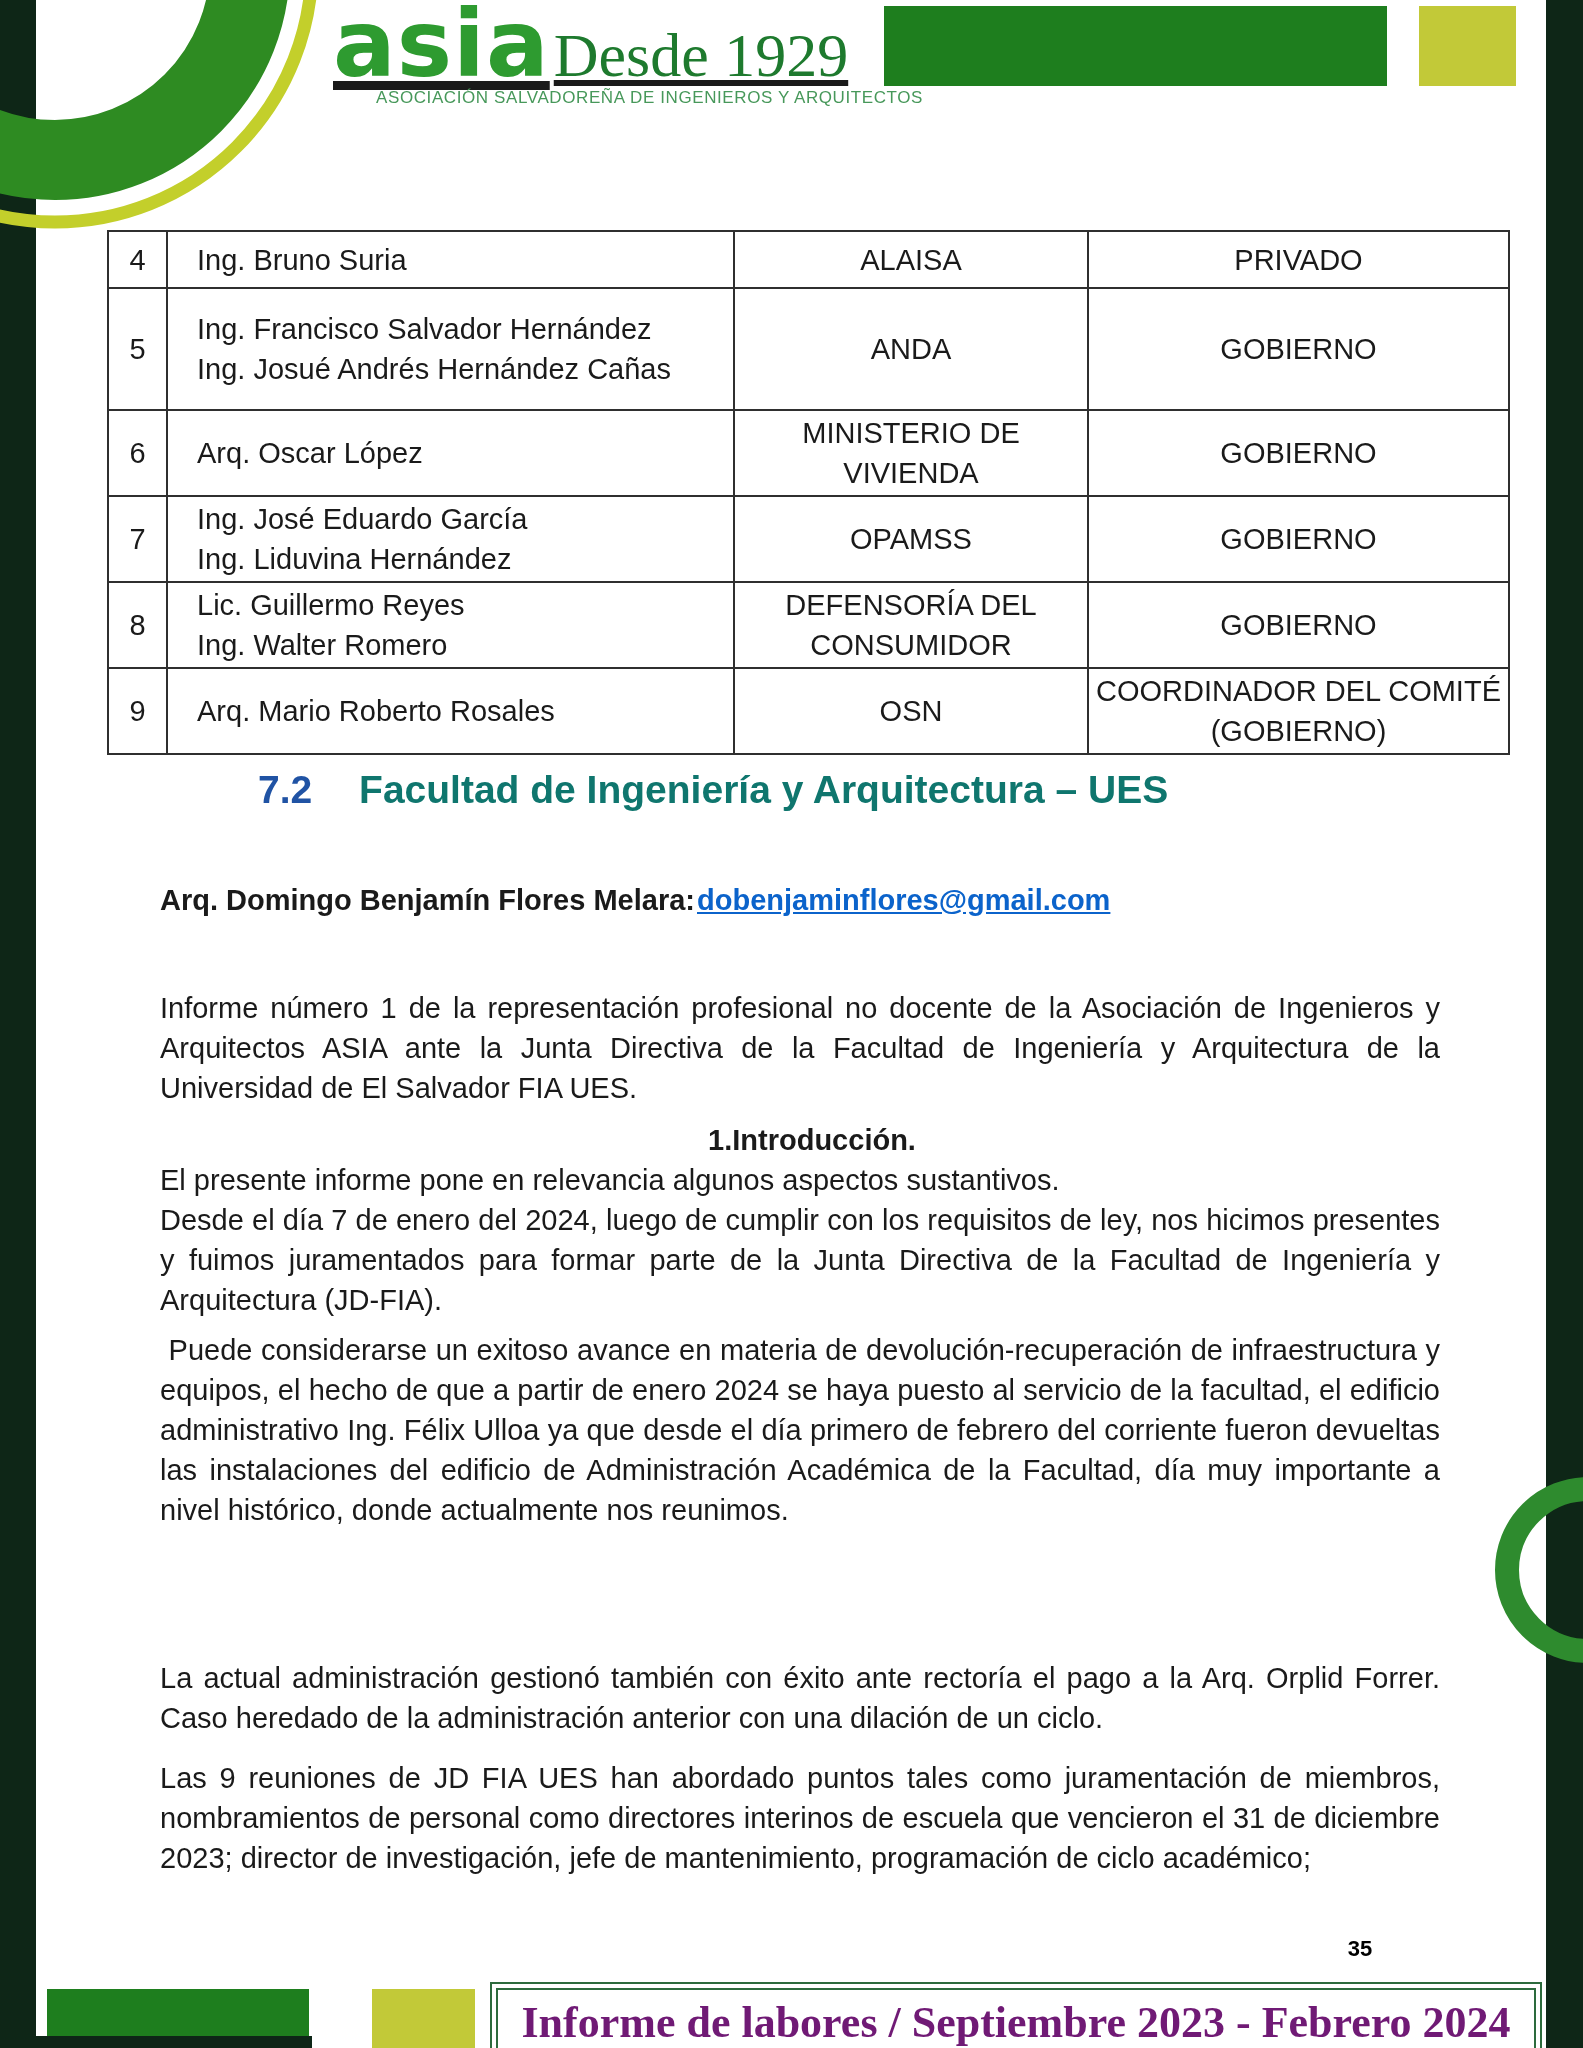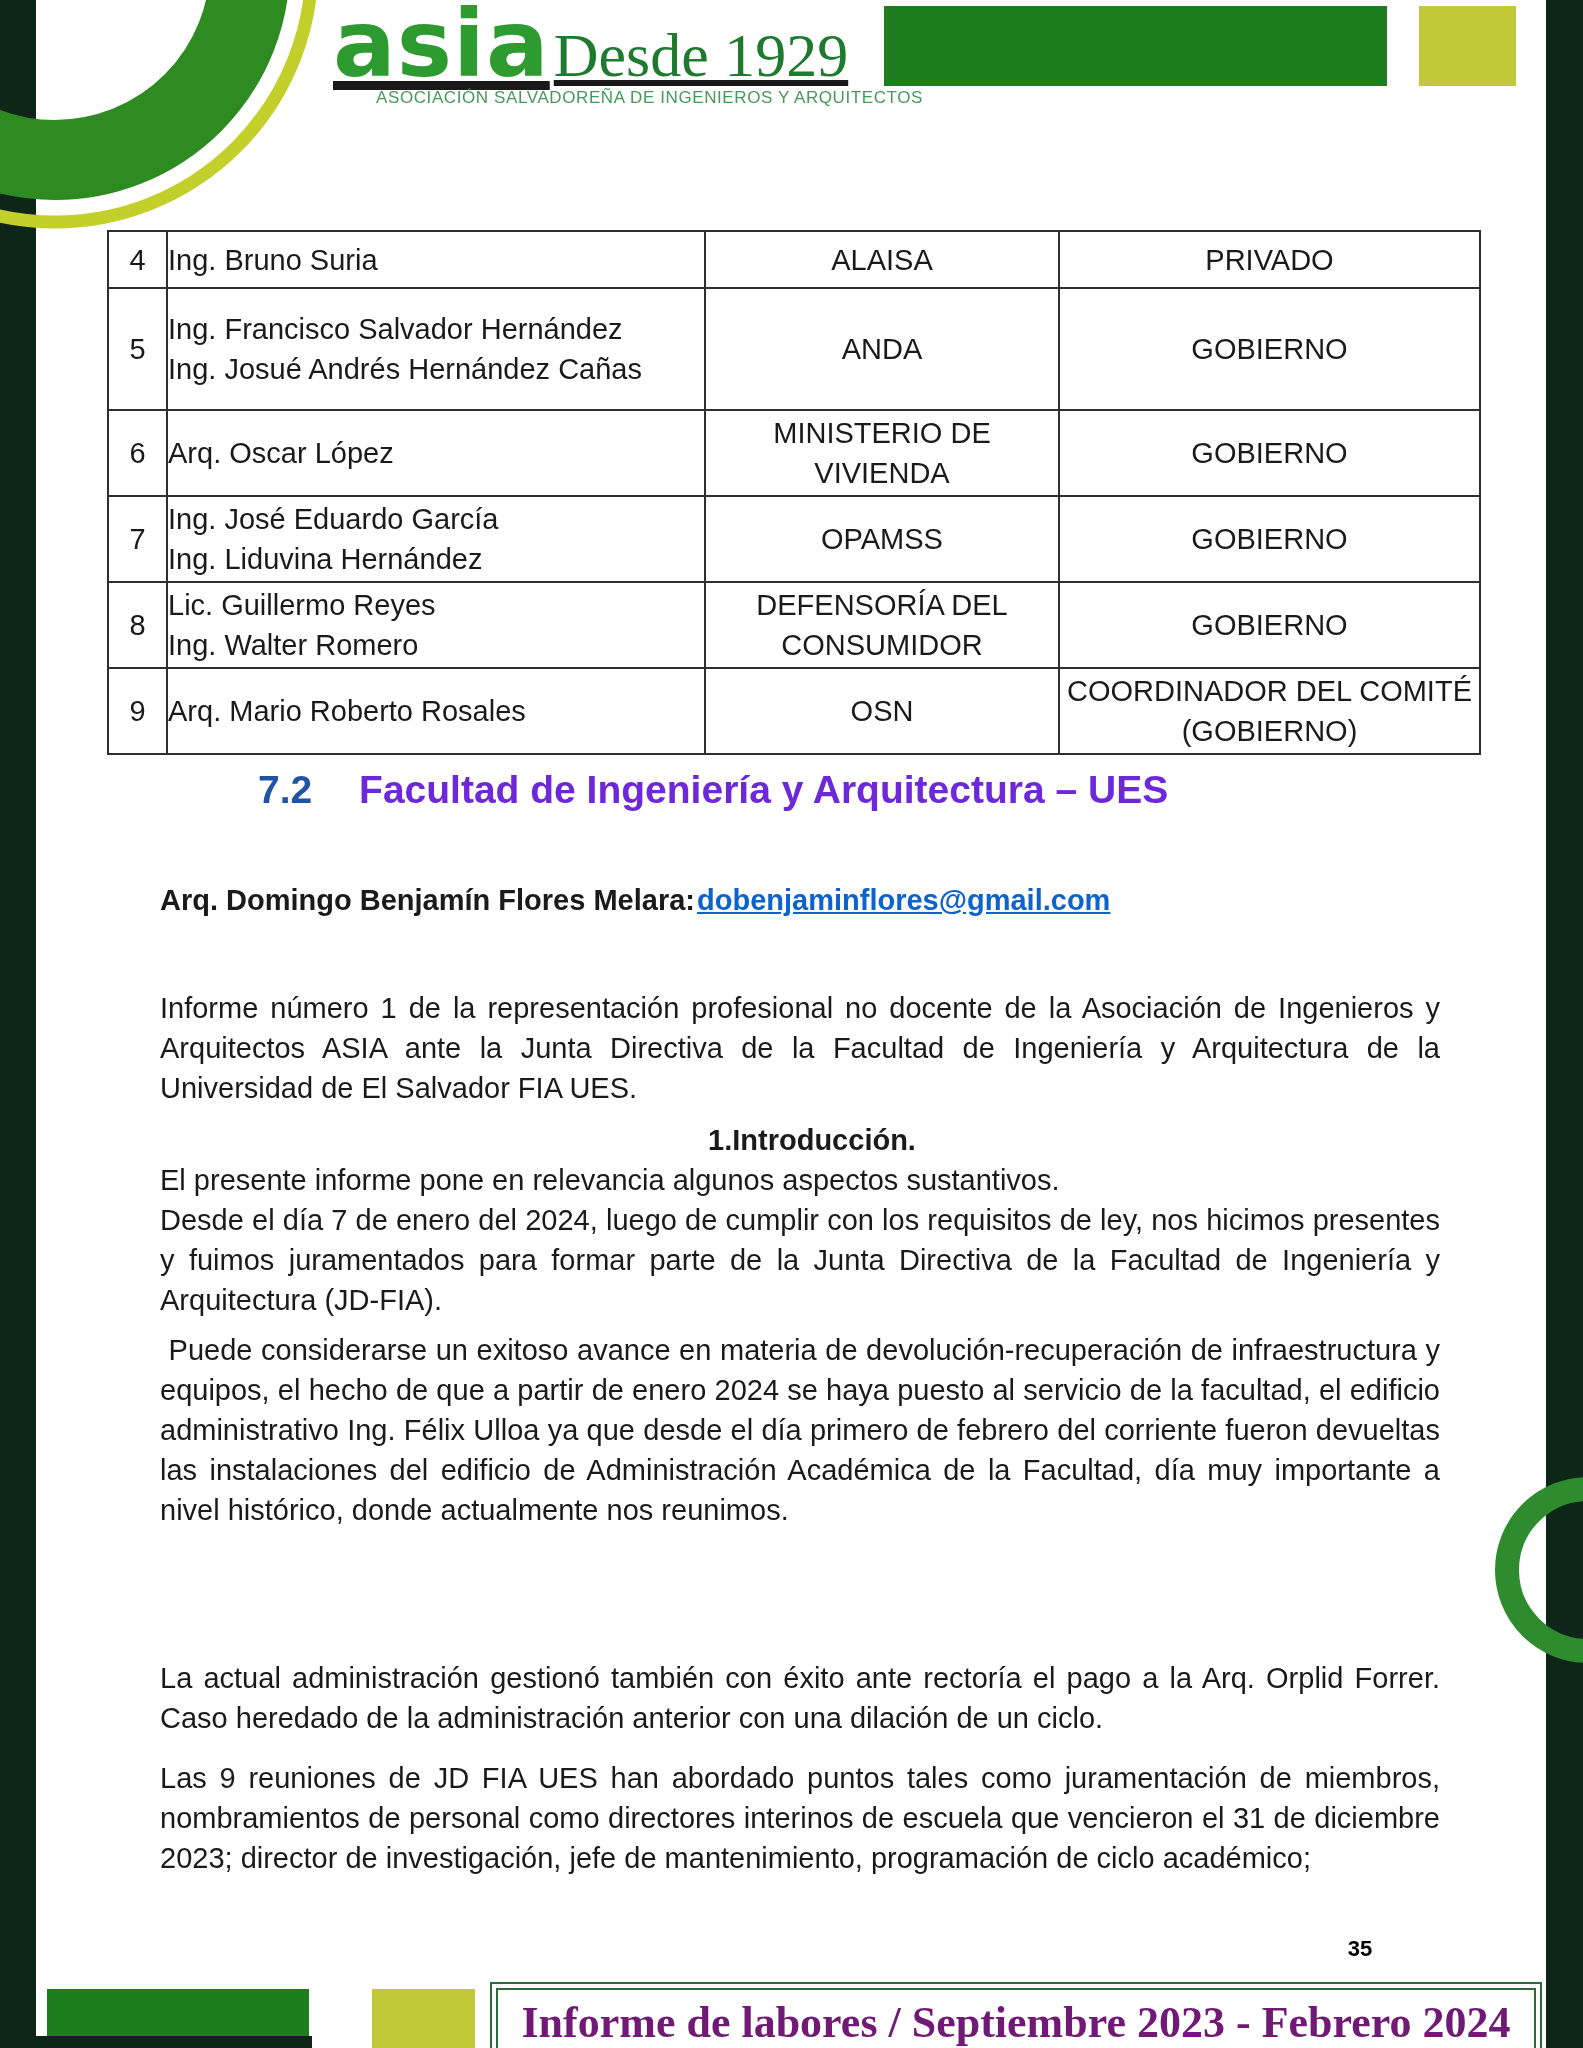--- a/index.html
+++ b/index.html
@@ -20,28 +20,28 @@
   
   .logo{position:absolute;left:333px;top:2px;display:flex;align-items:baseline;z-index:5;white-space:nowrap;text-decoration:underline;}
   .logo .wordmark{font-family:"DejaVu Sans", sans-serif;font-weight:700;font-size:93px;line-height:84px;color:#2e9b30;letter-spacing:1px;}
   .logo .tagline{font-family:"Liberation Serif", serif;font-size:62px;color:#1e7a2e;margin-left:4px;}
   .logo-subtitle{position:absolute;left:376px;top:88px;font-size:17px;letter-spacing:0.6px;color:#47985a;z-index:5;white-space:nowrap;}
 
   
   .committee-table{position:absolute;left:107px;top:230px;z-index:5;border-collapse:collapse;table-layout:fixed;width:1330px;}
   .committee-table td{border:2px solid #2f2f2f;font-size:29px;line-height:40px;vertical-align:middle;padding:2px 6px;}
   .committee-table .col-num{width:53px;text-align:center;padding:2px 2px;}
-  .committee-table .col-names{width:530px;text-align:left;padding-left:0;}
+  .committee-table .col-names{width:530px;text-align:left;padding-left:29px;}
   .committee-table .col-inst{width:340px;text-align:center;}
   .committee-table .col-sector{width:407px;text-align:center;}
 
   
   .section-heading{position:absolute;left:258px;top:768px;z-index:5;font-weight:700;font-size:39px;white-space:nowrap;}
   .section-number{color:#2053a4;}
-  .section-title{color:#6d28d9;margin-left:36px;}
+  .section-title{color:#0f766e;margin-left:36px;}
 
   
   .contacts{position:absolute;left:160px;top:878px;z-index:5;font-size:29px;line-height:44px;font-weight:700;}
   .contact-label{display:inline-block;min-width:537px;white-space:nowrap;}
   .contact-email{color:#0b63cb;text-decoration:underline;font-weight:700;}
 
   
   .para{position:absolute;left:160px;width:1280px;z-index:5;font-size:29px;line-height:40px;text-align:justify;}
   .para .line{text-align:left;}
   .intro-heading{font-weight:700;text-align:center;margin-left:24px;}

